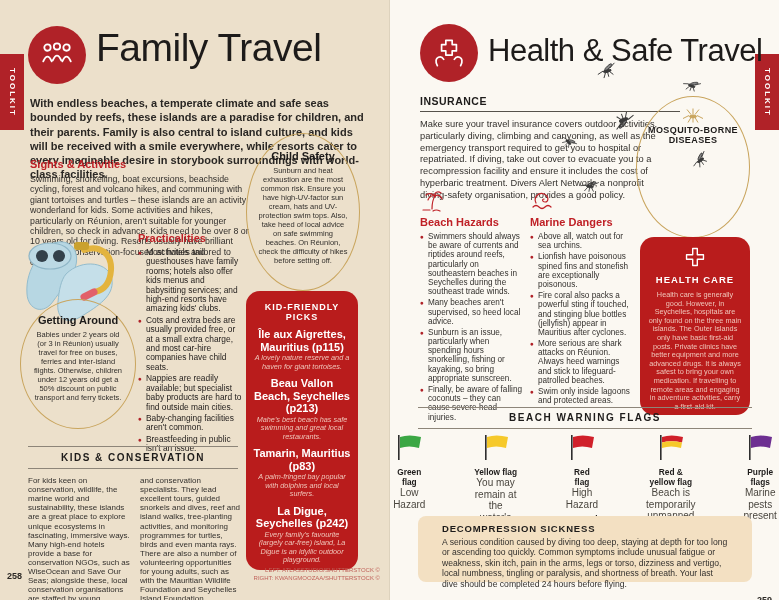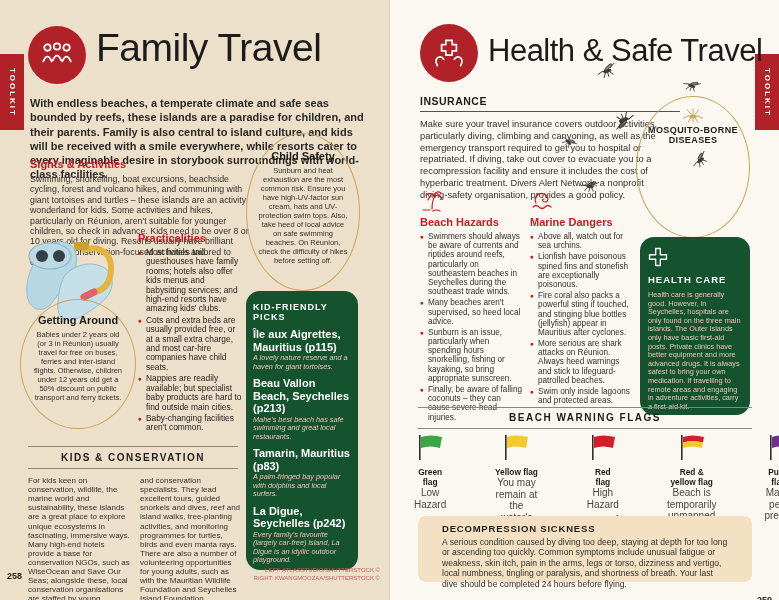--- a/index.html
+++ b/index.html
@@ -23,40 +23,40 @@
   .body-txt { color:#33302d; }
 
   .bullets .b { display:flex; gap:4px; margin-bottom:2px; }
   .bullets .b::before { content:"●"; color:#b02228; font-size:6.5px; line-height:inherit; margin-top:1px; }
 
   .oval { position:absolute; border:1px solid #c9a55e; border-radius:50%;
     display:flex; flex-direction:column; align-items:center; text-align:center; }
   .oval .o-title { font-weight:700; font-size:11px; line-height:1.1; color:#1d1b1a; margin-bottom:4px; }
   .oval .o-body { font-size:7.5px; line-height:1.2; color:#33302d; }
 
-  .redbox { position:absolute; background:#14532d; border-radius:14px; color:#fff;
-    overflow:hidden; }
+  .redbox { position:absolute; background:#b91c1c; border-radius:14px; color:#fff;
+    text-align:center; overflow:hidden; }
   .redbox .rb-title { font-weight:700; letter-spacing:1px; font-size:9px; margin-bottom:6px; }
   .pick { margin-bottom:6px; }
   .pick .p-t { font-weight:700; font-size:11px; line-height:1.15; margin-bottom:1px; }
   .pick .p-b { font-size:7.3px; line-height:1.15; color:#f0c6ba;font-style:italic; }
 
   .rule { position:absolute; height:0; border-top:1px solid #8d8579; }
   .sec-head { position:absolute; font-weight:700; letter-spacing:1.5px; font-size:10px; color:#1d1b1a; text-align:center; }
 
   .small-cols { position:absolute; display:flex; gap:10px; }
   .small-cols div { width:102px; font-size:8px; line-height:1.14; color:#33302d; }
 
   .pagenum { position:absolute; font-weight:700; font-size:9px; color:#2b2824; }
   .credits { position:absolute; font-size:6px; line-height:1.25; color:#c0625a; text-align:right; }
 
   .haz-col { position:absolute; width:104px; }
   .haz-col .bullets { font-size:8.2px; line-height:1.12; color:#33302d; }
 
-  .flag-row { position:absolute; display:flex; justify-content:flex-start;gap:48px; }
+  .flag-row { position:absolute; display:flex; justify-content:center;gap:48px; }
   .flag-col { width:64px; text-align:center; }
   .flag-col .f-name { font-weight:700; font-size:8.3px; color:#1d1b1a; margin-top:2px; }
   .flag-col .f-desc { font-size:10px; line-height:1.15; color:#4a463f; }
 
   .tanbox { position:absolute; background:#f3e0c2; border-radius:8px; padding:7px 24px; }
   .tanbox .t-h { font-weight:700; font-size:9.5px; letter-spacing:0.8px; color:#1d1b1a; margin-bottom:3px; }
   .tanbox .t-b { font-size:8.6px; line-height:1.22; color:#33302d; }
 
   .mosq { position:absolute; }
 </style>
@@ -117,20 +117,23 @@
         </div>
       <div class="b">
           <span>Cots and extra beds are usually provided free, or at a small extra charge, and most car-hire companies have child seats.</span>
         </div>
       <div class="b">
           <span>Nappies are readily available; but specialist baby products are hard to find outside main cities.</span>
         </div>
       <div class="b">
           <span>Baby-changing facilities aren't common.</span>
         </div>
+      <div class="b">
+          <span>Breastfeeding in public isn't an issue.</span>
+        </div>
     </div>
   </div>
 
   <div class="oval" style="left:20px; top:299px; width:116px; height:130px; padding:14px 11px 6px;">
     <div class="o-title">Getting Around</div>
     <div class="o-body">Babies under 2 years old (or 3 in Réunion) usually travel for free on buses, ferries and inter-island flights. Otherwise, children under 12 years old get a 50% discount on public transport and ferry tickets.</div>
   </div>
 
   <div class="redbox" style="left:246px; top:291px; width:112px; height:279px; padding:11px 7px;">
     <div class="rb-title">KID-FRIENDLY PICKS</div>

